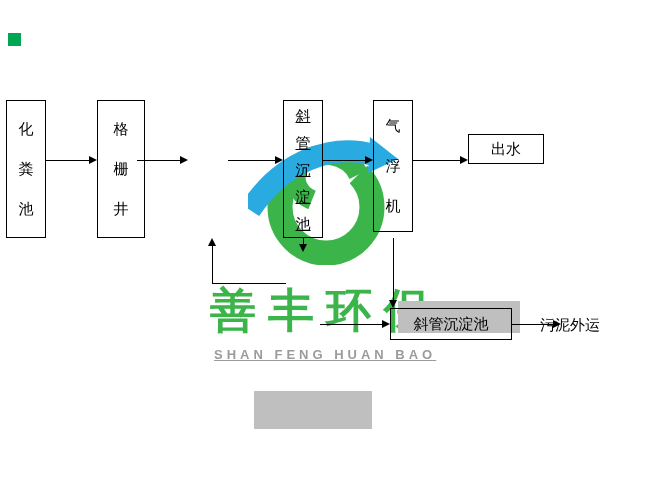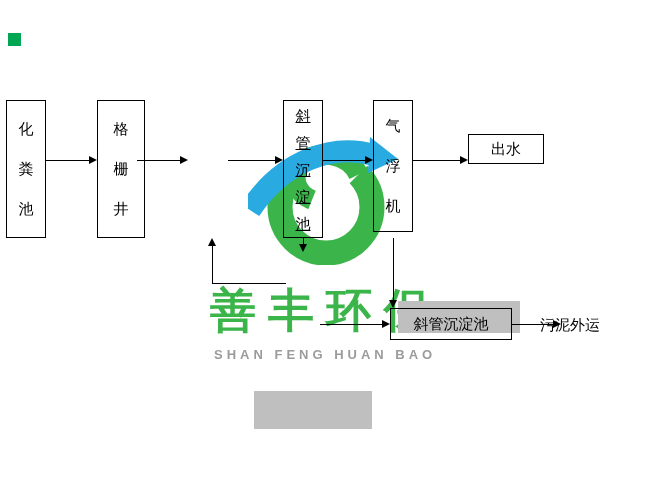--- a/index.html
+++ b/index.html
@@ -11,21 +11,21 @@
   .corner-square{position:absolute;left:8px;top:33px;width:13px;height:13px;background:var(--corner-green);}
   
   .watermark{position:absolute;left:0;top:0;width:650px;height:500px;z-index:1;}
   .wm-logo{position:absolute;left:248px;top:115px;width:150px;height:150px;}
   .wm-cn{
     position:absolute;left:210px;top:280px;font-size:46px;font-weight:bold;
     letter-spacing:12px;color:var(--wm-green);white-space:nowrap;
   }
   .wm-en{
     position:absolute;left:214px;top:347px;font-size:13px;font-weight:bold;
-    letter-spacing:4px;color:var(--wm-gray);white-space:nowrap;
+    letter-spacing:4px;color:var(--wm-gray);white-space:nowrap;text-decoration:underline;
   }
   
   .layer{position:absolute;left:0;top:0;width:650px;height:500px;z-index:2;}
   .box{
     position:absolute;border:1px solid var(--line);background:transparent;
     display:flex;align-items:center;justify-content:center;box-sizing:border-box;
     font-size:15px;
   }
   .vtext{width:16px;word-break:break-all;text-align:center;}
   .v3{line-height:40px;}

